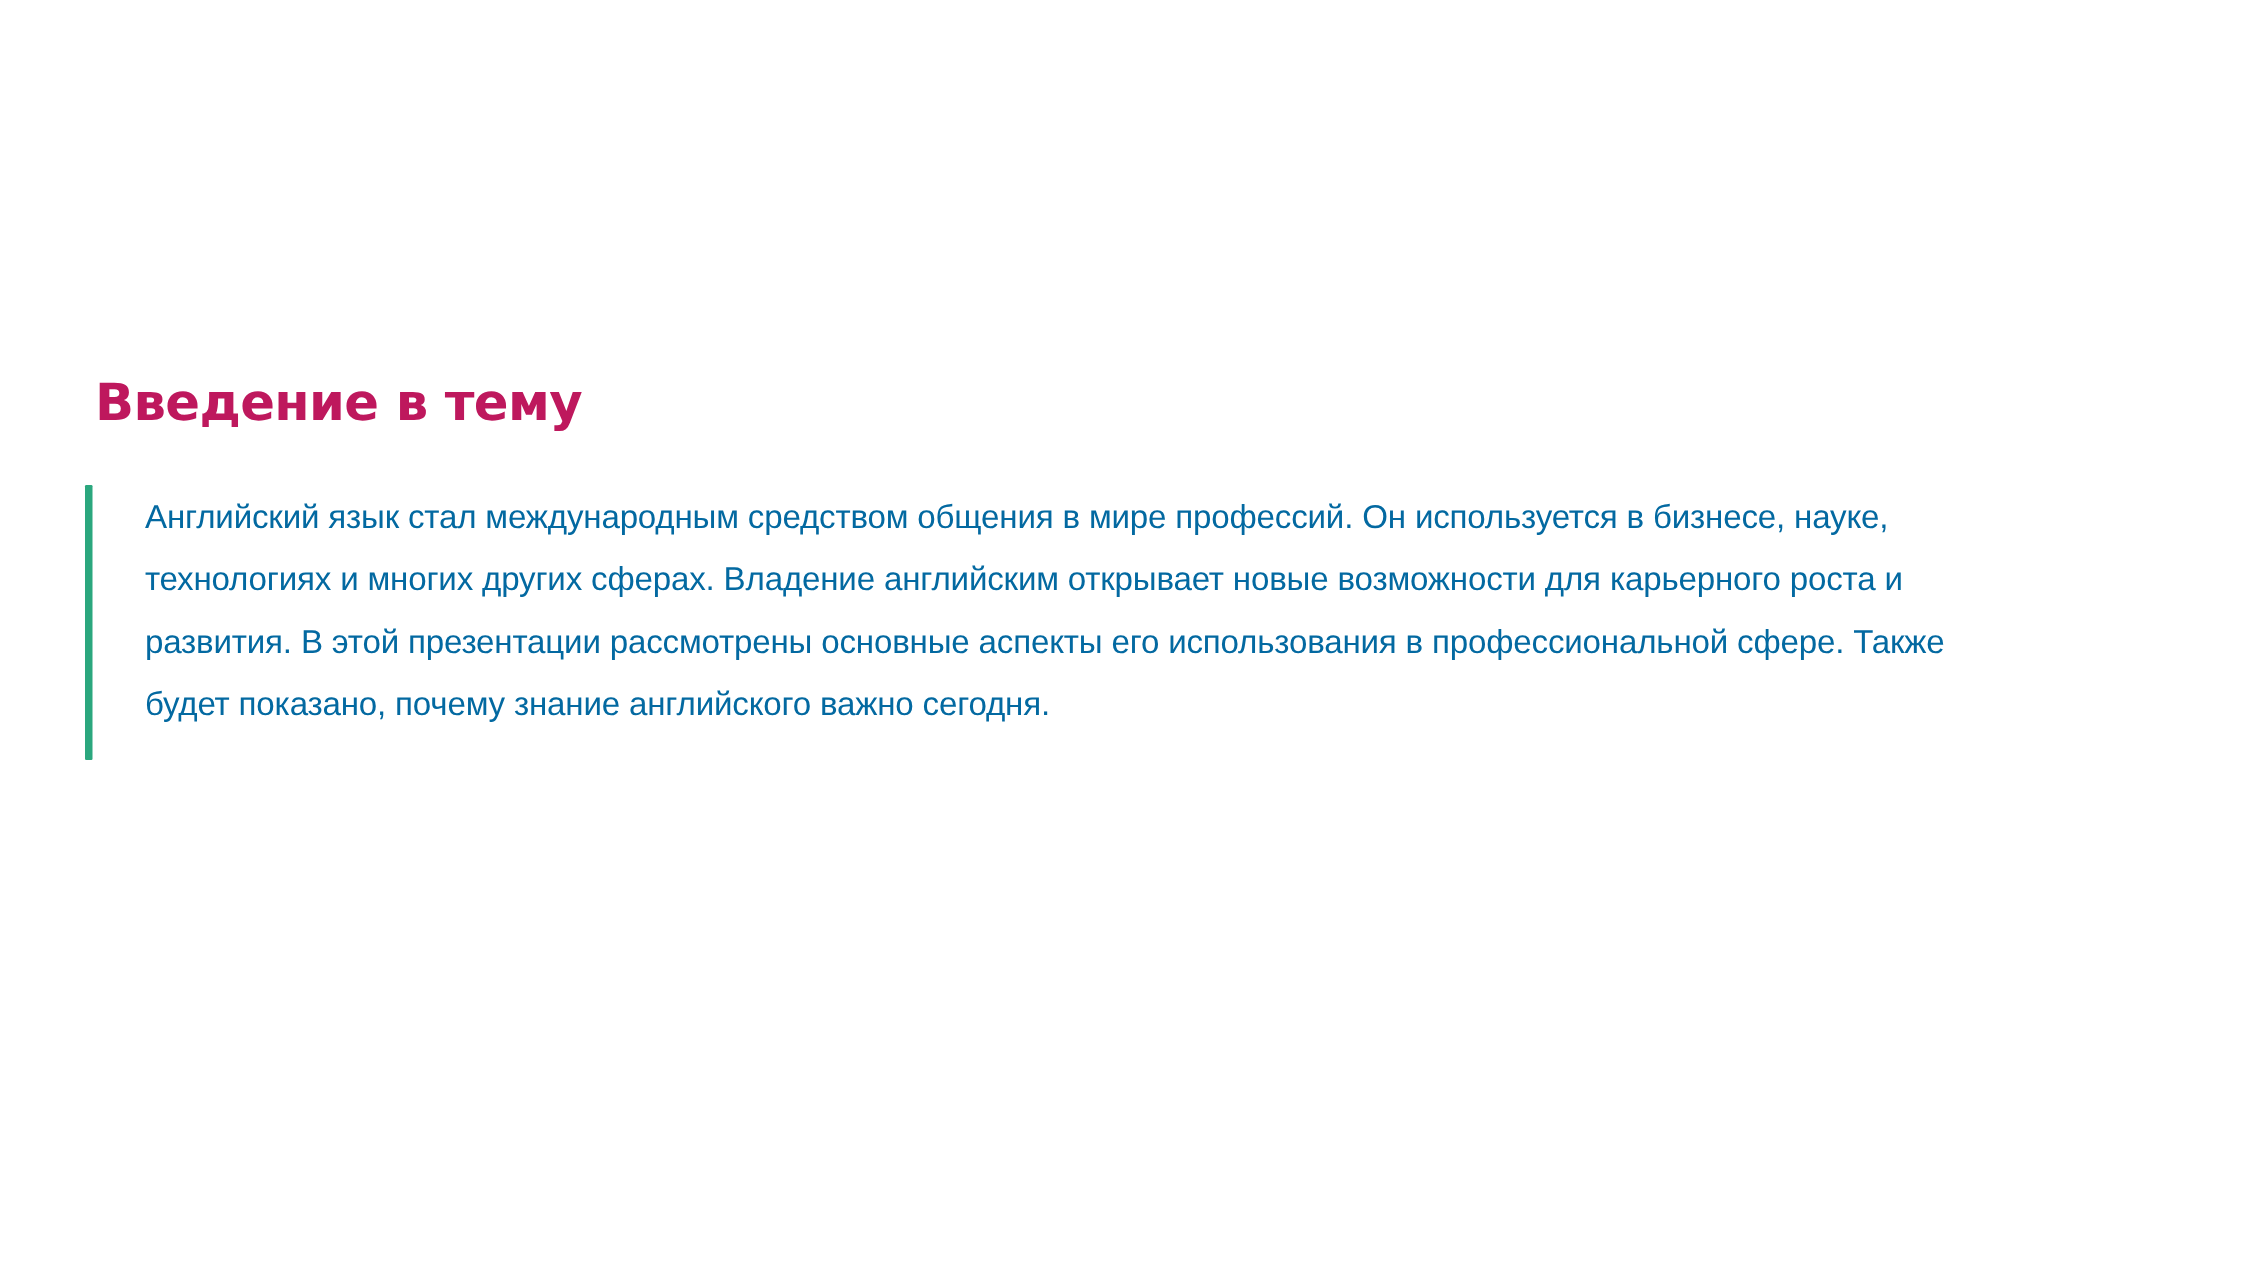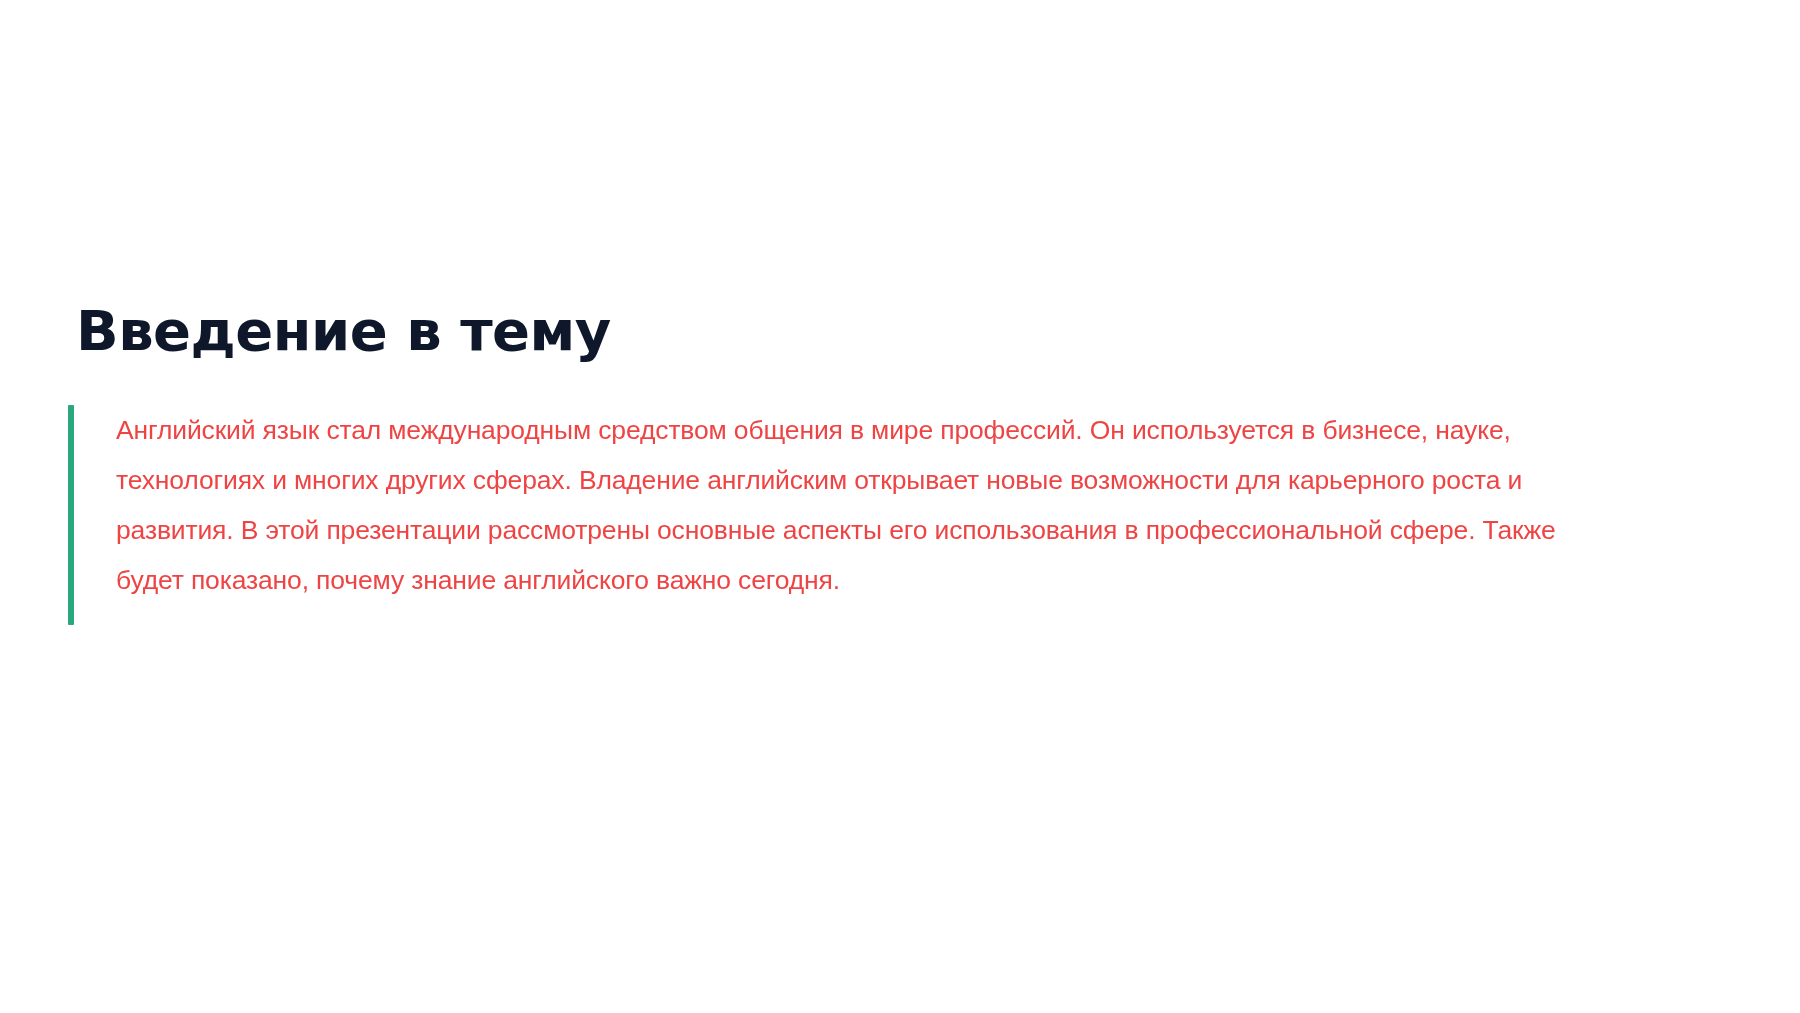--- a/index.html
+++ b/index.html
@@ -21,24 +21,24 @@
 
   .content-wrap {
     position: absolute;
     left: 68px;
     top: 300px;
     width: 1500px;
   }
 
   .slide-title {
     font-family: "DejaVu Sans", "Liberation Sans", sans-serif;
-    font-size: 56px;
+    font-size: 41px;
     font-weight: 700;
     letter-spacing: -0.5px;
-    color: #0f172a;
+    color: #be185d;
     line-height: 1.12;
     margin-left: 8px;
     white-space: nowrap;
   }
 
   .body-block {
     position: relative;
     margin-top: 42px;
     padding-left: 48px;
   }
@@ -50,21 +50,21 @@
     width: 6px;
     height: 220px;
     background: #2ba77e;
     border-radius: 1px;
   }
 
   .body-text {
     font-family: "Liberation Sans", "DejaVu Sans", sans-serif;
     font-size: 26.5px;
     font-weight: 400;
-    color: #ef4444;
+    color: #0369a1;
     line-height: 50px;
     letter-spacing: -0.15px;
     width: 1452px;
     text-align: left;
   }
 </style>
 </head>
 <body>
 
 <div class="slide">

